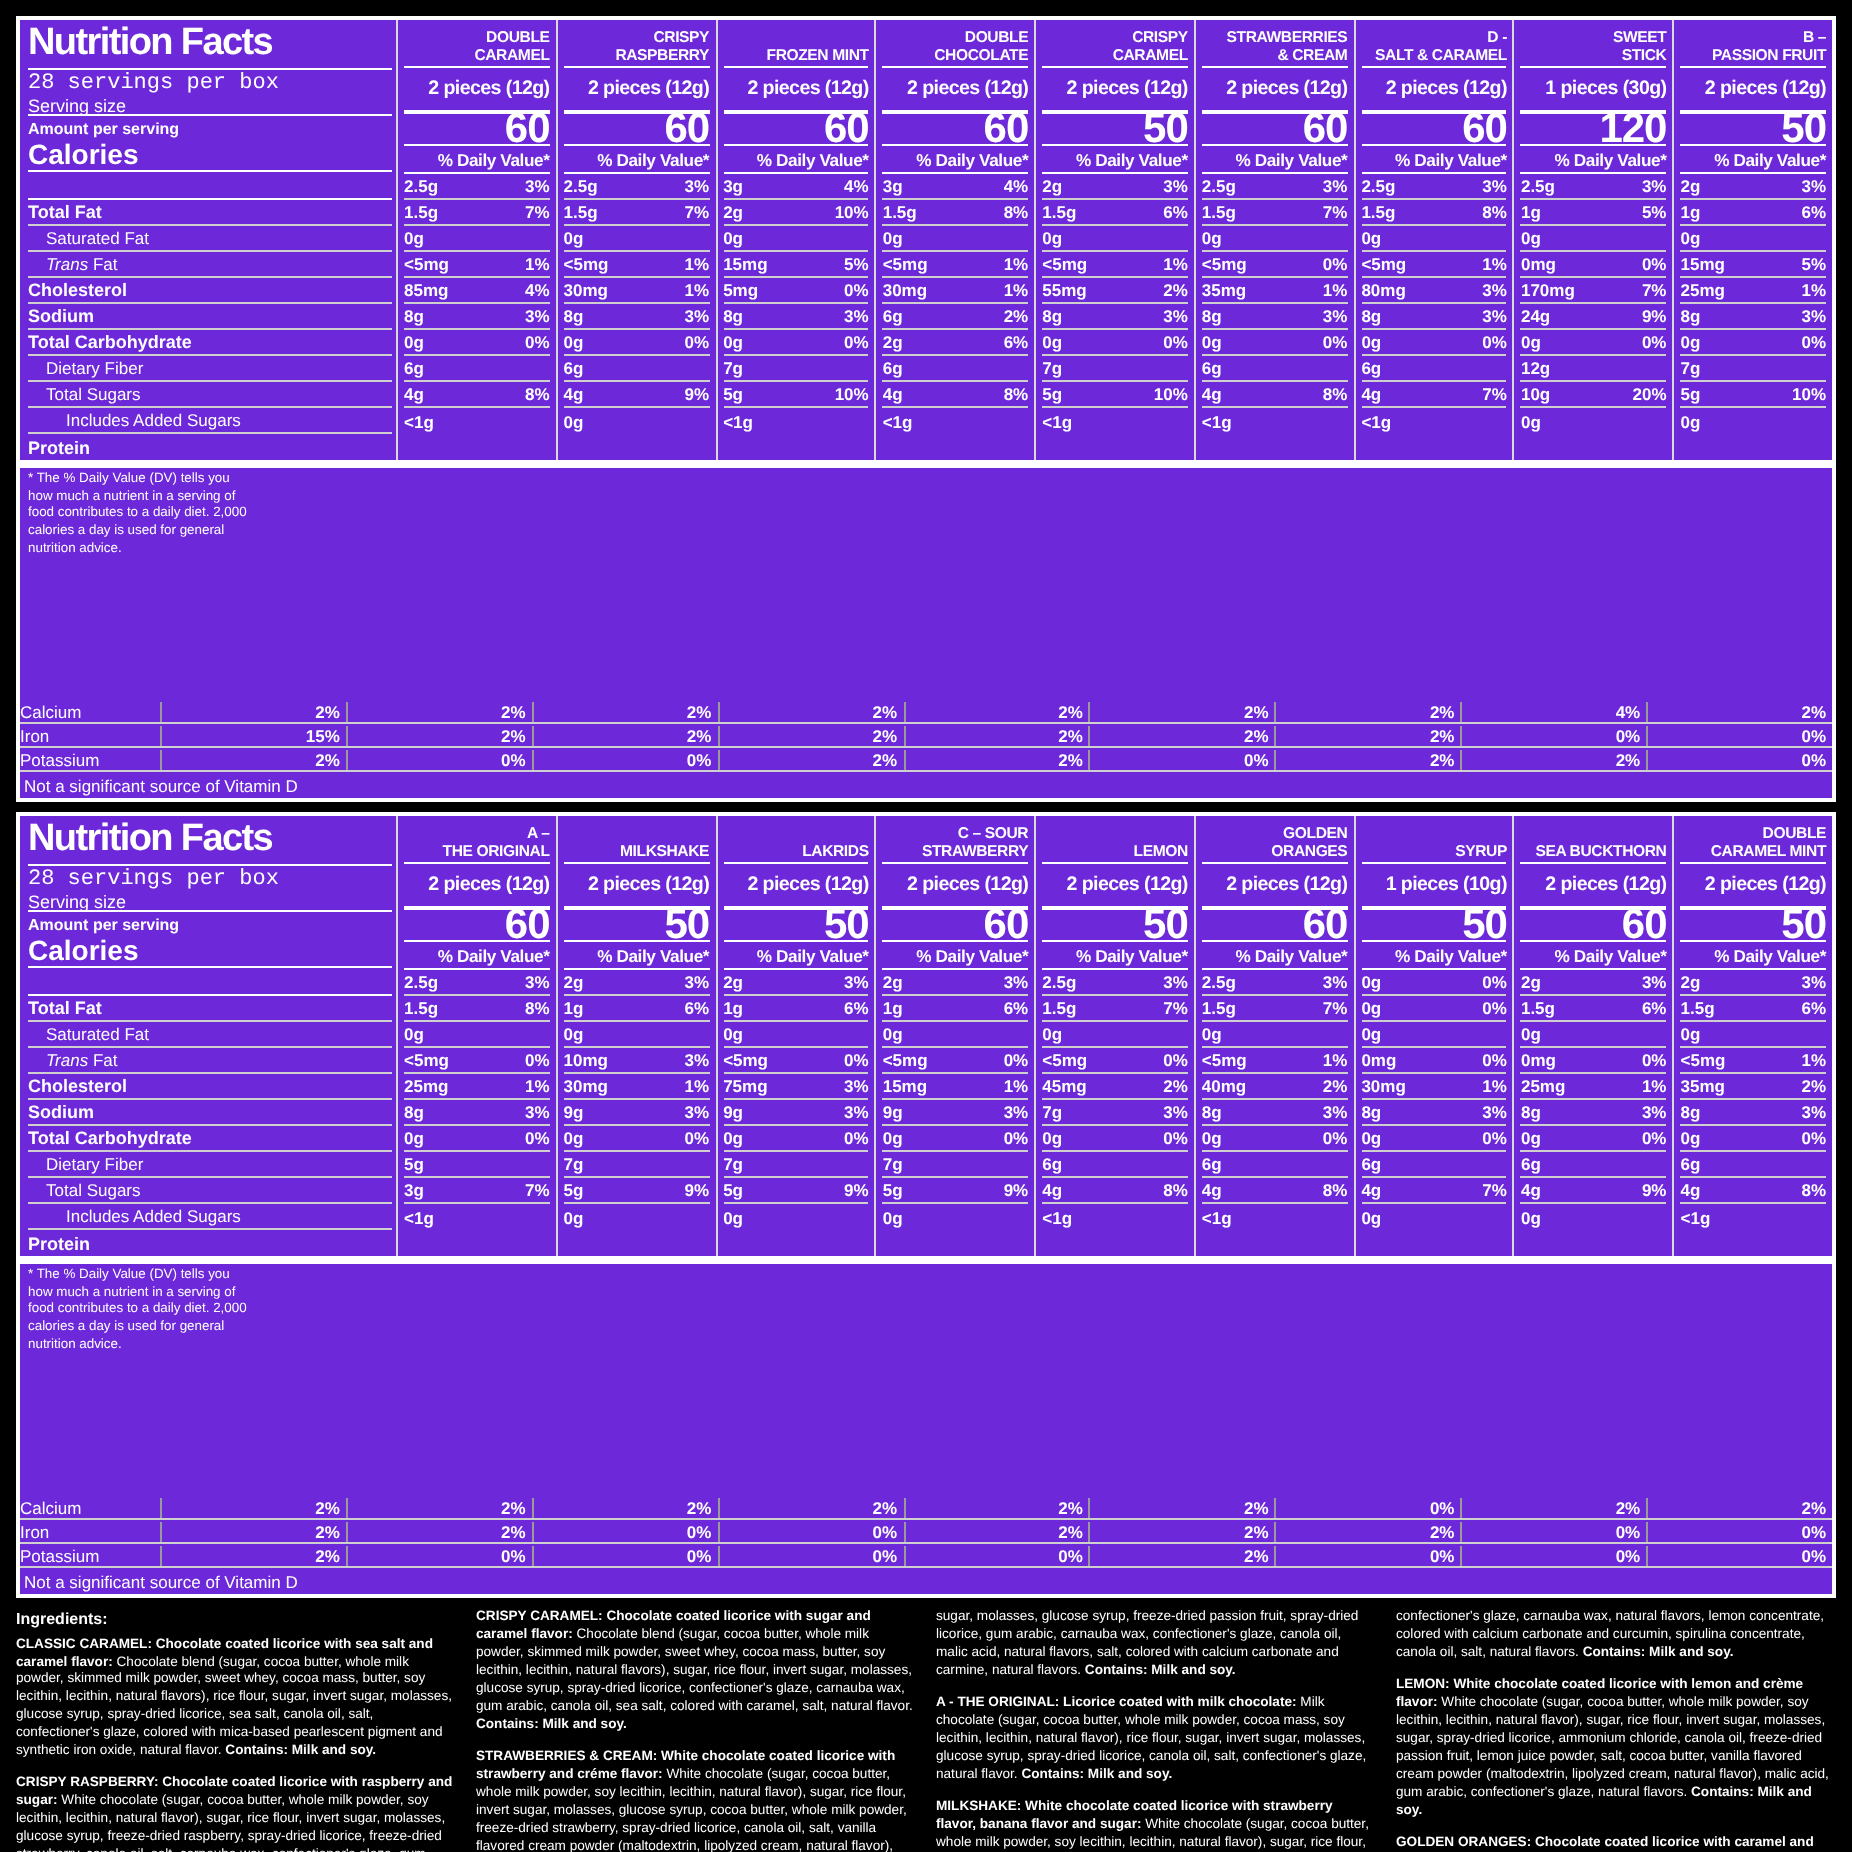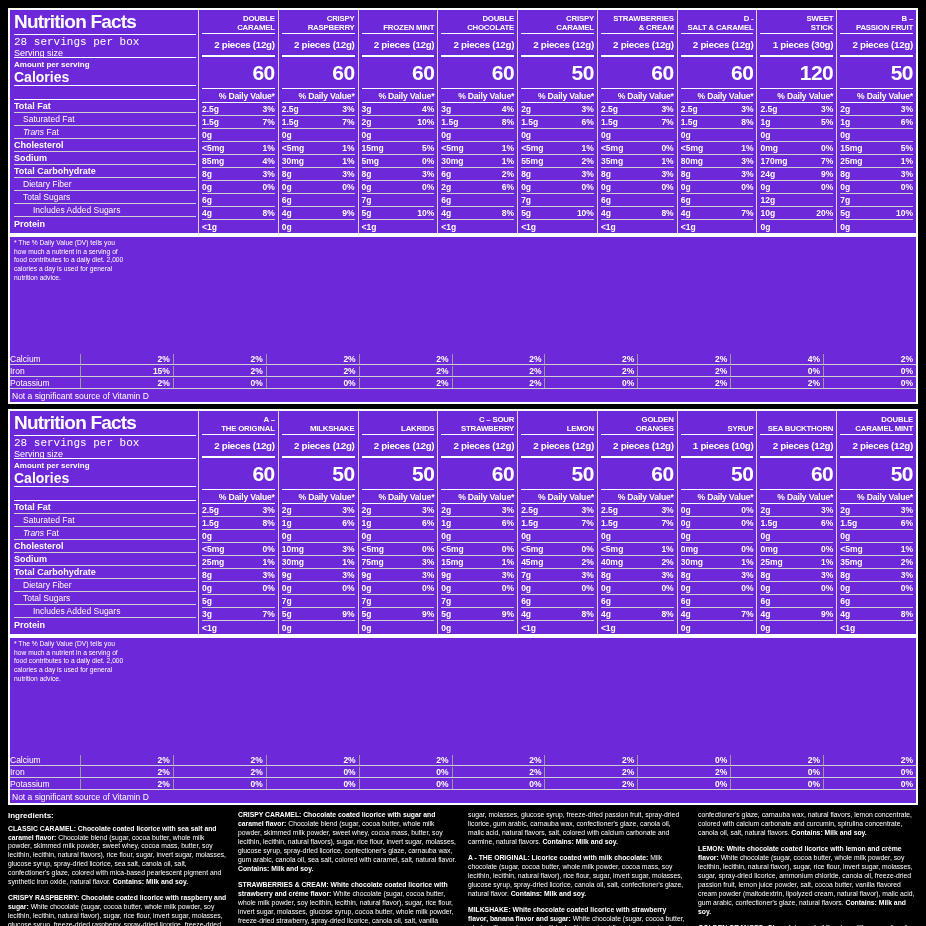--- a/index.html
+++ b/index.html
@@ -18,21 +18,21 @@
   .l-cal{height:28px;border-bottom:1px solid #fff;padding-top:2px;box-sizing:border-box;}
   .l-amount{font-size:8px;font-weight:bold;}
   .l-calword{font-size:14px;font-weight:bold;}
   .l-dv{height:14px;border-bottom:1px solid #fff;box-sizing:border-box;}
   .l-row{height:13px;font-size:9px;font-weight:bold;border-bottom:1px solid #cfcfcf;display:flex;align-items:center;box-sizing:border-box;}
   .l-row.indent,.l-row.indent-italic{font-weight:normal;padding-left:9px;font-size:8.5px;}
   .l-row.indent2{font-weight:normal;padding-left:19px;font-size:8.5px;}
   .l-row:last-child{border-bottom:none;}
   .c-name{height:24px;font-size:7.8px;font-weight:bold;text-align:right;display:flex;flex-direction:column;justify-content:flex-end;align-items:flex-end;line-height:1.08;border-bottom:1px solid #fff;padding-bottom:1px;white-space:pre-line;box-sizing:border-box;letter-spacing:-0.2px;}
   .c-serv{height:23px;font-size:9.8px;font-weight:bold;border-bottom:2px solid #fff;display:flex;align-items:center;justify-content:flex-end;box-sizing:border-box;letter-spacing:-0.3px;}
-  .c-cal{height:32px;font-size:21px;font-weight:bold;border-bottom:1px solid #fff;display:flex;align-items:center;justify-content:flex-end;letter-spacing:-0.5px;box-sizing:border-box;}
+  .c-cal{height:16px;font-size:21px;font-weight:bold;border-bottom:1px solid #fff;display:flex;align-items:center;justify-content:flex-end;letter-spacing:-0.5px;box-sizing:border-box;}
   .c-dv{height:14px;font-size:8.6px;font-weight:bold;border-bottom:1px solid #fff;display:flex;align-items:center;justify-content:flex-end;box-sizing:border-box;letter-spacing:-0.2px;}
   .c-row{height:13px;font-size:8.5px;font-weight:bold;display:flex;justify-content:space-between;align-items:center;border-bottom:1px solid #cfcfcf;box-sizing:border-box;}
   .c-row:last-child{border-bottom:none;}
   .t-bottom{display:flex;flex-direction:column;}
   .t-foot{flex:0 0 116px;width:116px;padding:2px 2px 2px 4px;font-size:6.7px;line-height:1.3;box-sizing:border-box;}
   .t-right{flex:1;display:flex;flex-direction:column;min-width:0;}
   .m-row{display:flex;height:12px;border-bottom:1px solid #cfcfcf;align-items:center;box-sizing:border-box;}
   .m-label{flex:0 0 70px;font-size:8.5px;}
   .m-val{flex:1;text-align:right;font-size:8.5px;font-weight:bold;padding-right:3px;border-left:1px solid #9a9a9a;box-sizing:border-box;}
   .vitnote{height:13px;font-size:8.5px;display:flex;align-items:center;padding-left:2px;}

